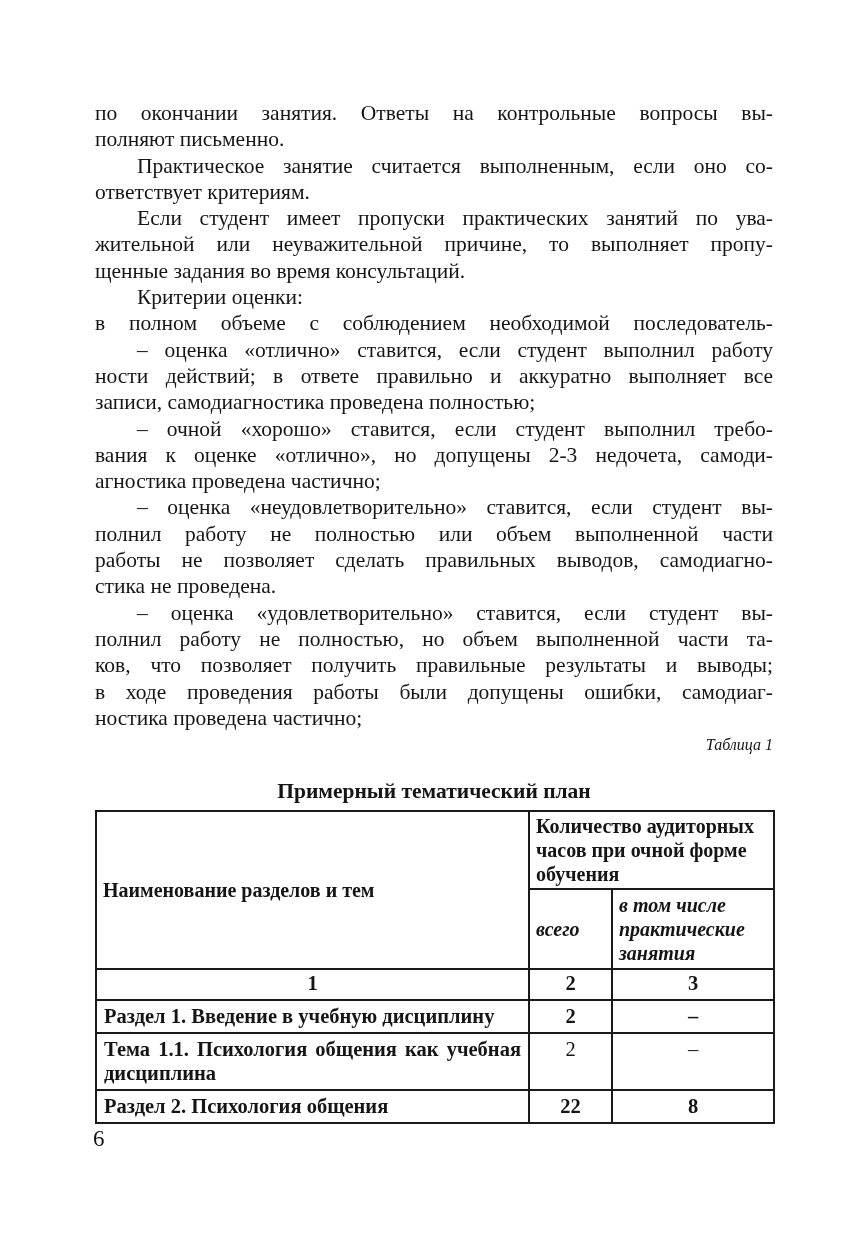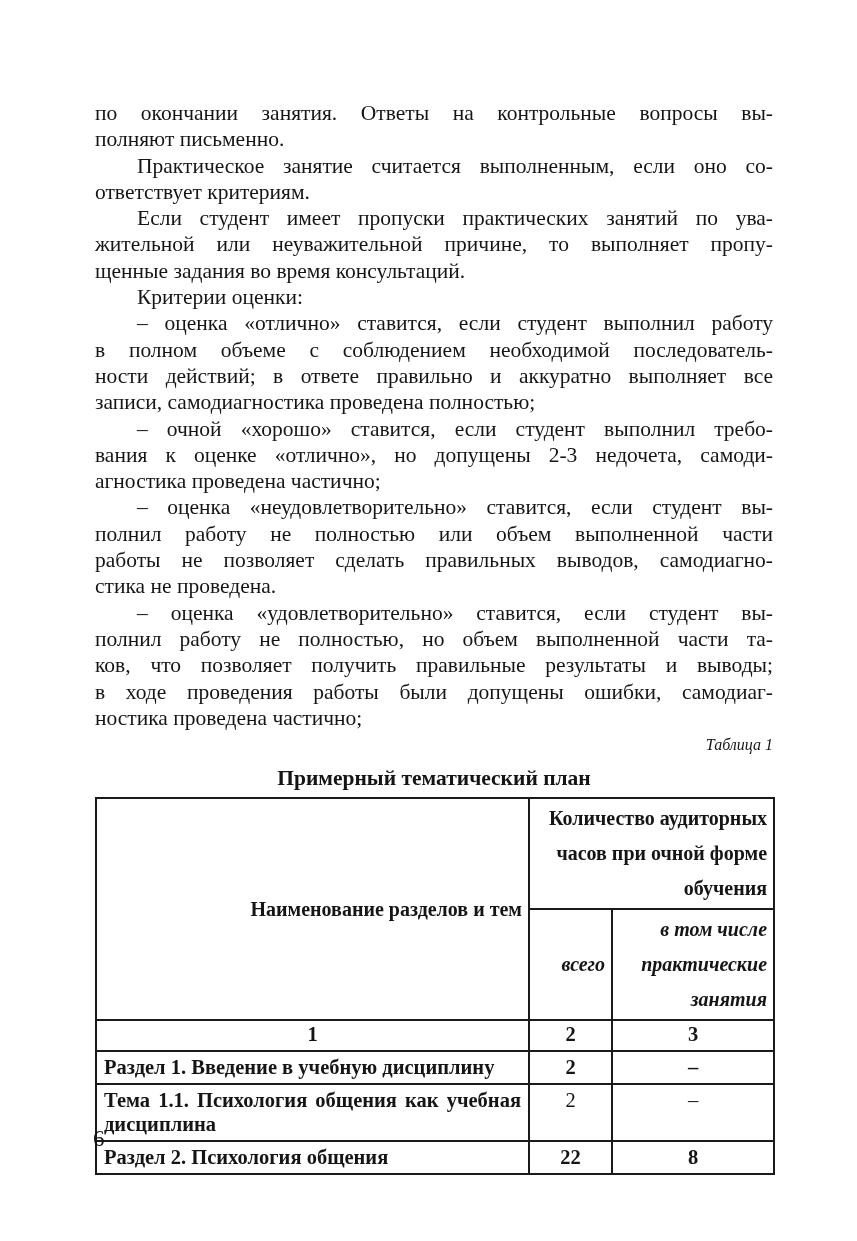--- a/index.html
+++ b/index.html
@@ -32,42 +32,42 @@
   .line.ind { padding-left: 42px; }
 
   .table-caption {
     margin-top: 2px;
     font-size: 16px;
     line-height: 24px;
     font-style: italic;
     text-align: right;
   }
   .table-title {
-    margin-top: 9px;
+    margin-top: 22px;
     font-size: 21.5px;
     line-height: 24px;
     font-weight: bold;
     text-align: center;
   }
 
   table.plan {
     margin-top: 7px;
     border-collapse: collapse;
     table-layout: fixed;
     width: 678px;
   }
   table.plan th, table.plan td {
     border: 2px solid #1a1a1a;
     overflow: hidden;
   }
   table.plan thead th {
     font-weight: bold;
     font-size: 20px;
-    line-height: 35px;
-    text-align: right;
+    line-height: 24px;
+    text-align: left;
     vertical-align: middle;
     padding: 2px 6px;
   }
   th.h-group { height: 70px; }
   th.h-sub { height: 74px; font-style: italic; }
   tbody td {
     font-size: 20.5px;
     line-height: 24.5px;
     vertical-align: top;
     padding: 3px 2px;
@@ -121,22 +121,22 @@
         </div>
         <div class="para">
           <div class="line ind">Если студент имеет пропуски практических занятий по ува-</div>
           <div class="line">жительной или неуважительной причине, то выполняет пропу-</div>
           <div class="line last">щенные задания во время консультаций.</div>
         </div>
         <div class="para">
           <div class="line last ind">Критерии оценки:</div>
         </div>
         <div class="para">
+          <div class="line">в полном объеме с соблюдением необходимой последователь-</div>
           <div class="line ind">– оценка «отлично» ставится, если студент выполнил работу</div>
-          <div class="line">в полном объеме с соблюдением необходимой последователь-</div>
           <div class="line">ности действий; в ответе правильно и аккуратно выполняет все</div>
           <div class="line last">записи, самодиагностика проведена полностью;</div>
         </div>
         <div class="para">
           <div class="line ind">– очной «хорошо» ставится, если студент выполнил требо-</div>
           <div class="line">вания к оценке «отлично», но допущены 2-3 недочета, самоди-</div>
           <div class="line last">агностика проведена частично;</div>
         </div>
         <div class="para">
           <div class="line ind">– оценка «неудовлетворительно» ставится, если студент вы-</div>

